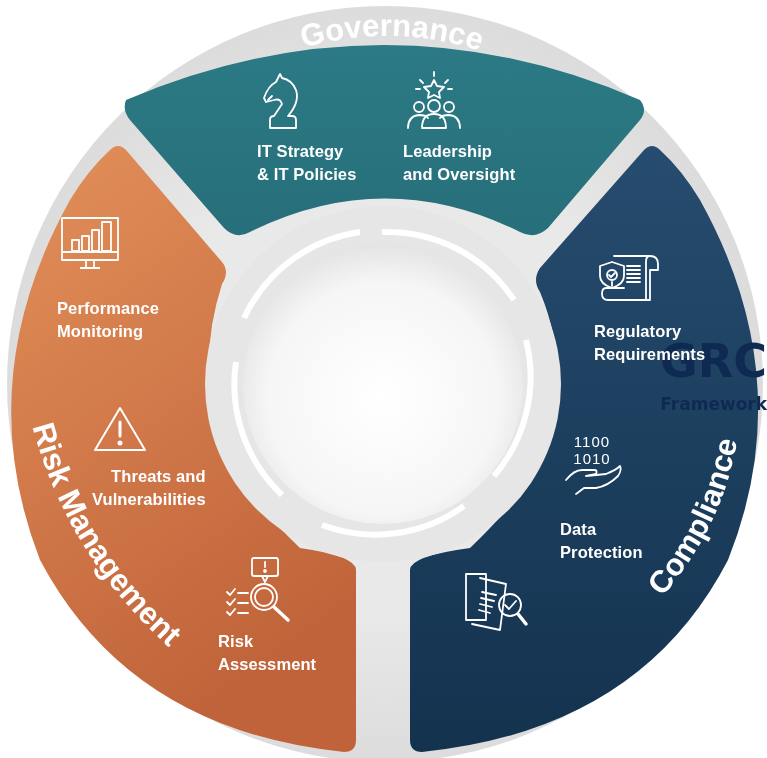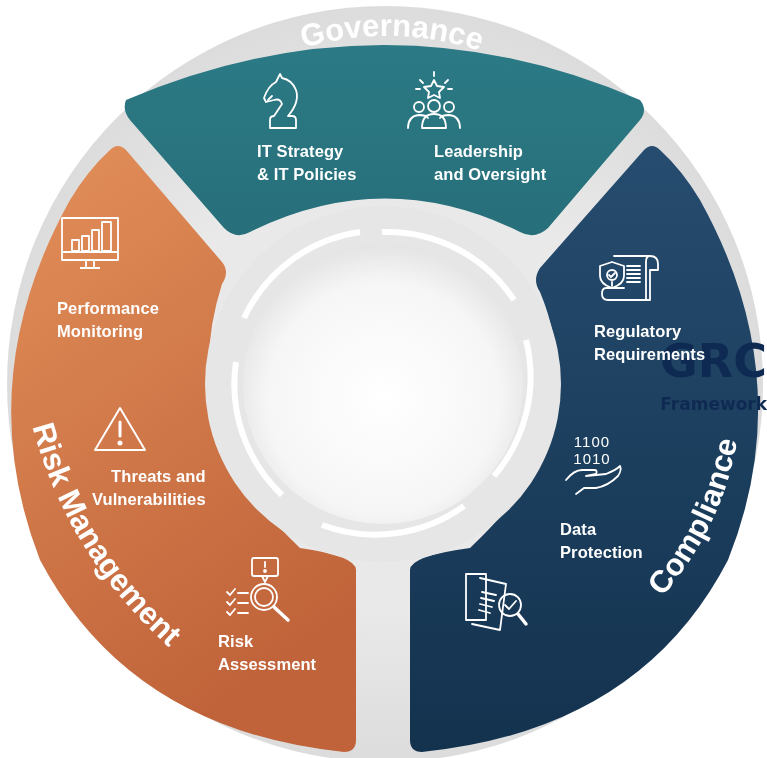--- a/index.html
+++ b/index.html
@@ -144,21 +144,21 @@
   </g>
 </svg>
 
 
 <div class="center-title" style="top:335px;font-size:46px;line-height:52px;">GRC</div>
 <div class="center-title" style="top:388px;font-size:17px;line-height:32px;">Framework</div>
 
 
 <div class="lbl" style="left:257px;top:140px;">IT Strategy
 &amp; IT Policies</div>
-<div class="lbl" style="left:403px;top:140px;margin-left:31px;">Leadership
+<div class="lbl" style="left:403px;top:140px;">Leadership
 and Oversight</div>
 <div class="lbl" style="left:57px;top:297px;">Performance
 Monitoring</div>
 <div class="lbl" style="left:92px;top:465px;text-align:right;">Threats and
 Vulnerabilities</div>
 <div class="lbl" style="left:218px;top:630px;">Risk
 Assessment</div>
 <div class="lbl" style="left:594px;top:320px;">Regulatory
 Requirements</div>
 <div class="lbl" style="left:560px;top:518px;">Data

